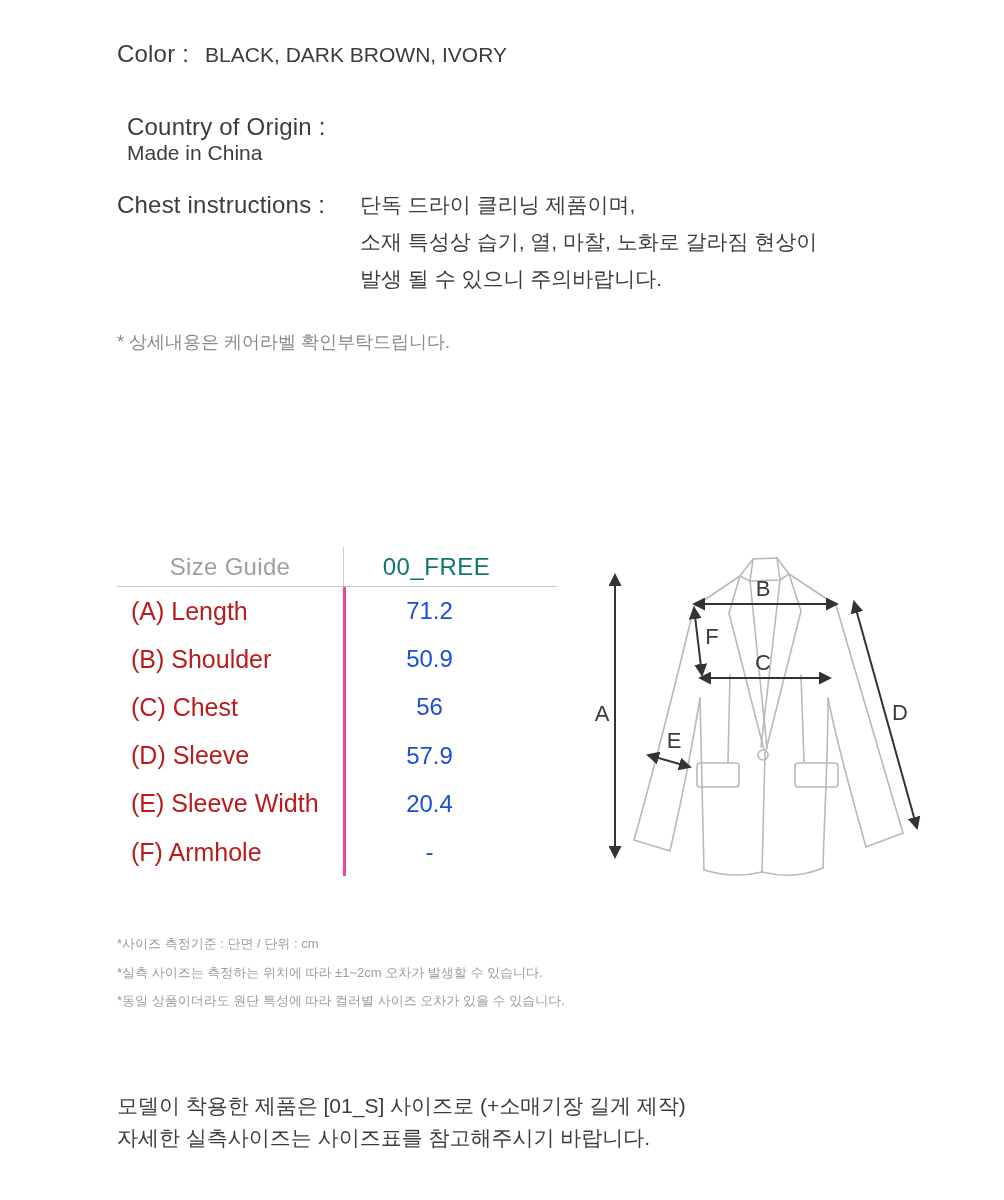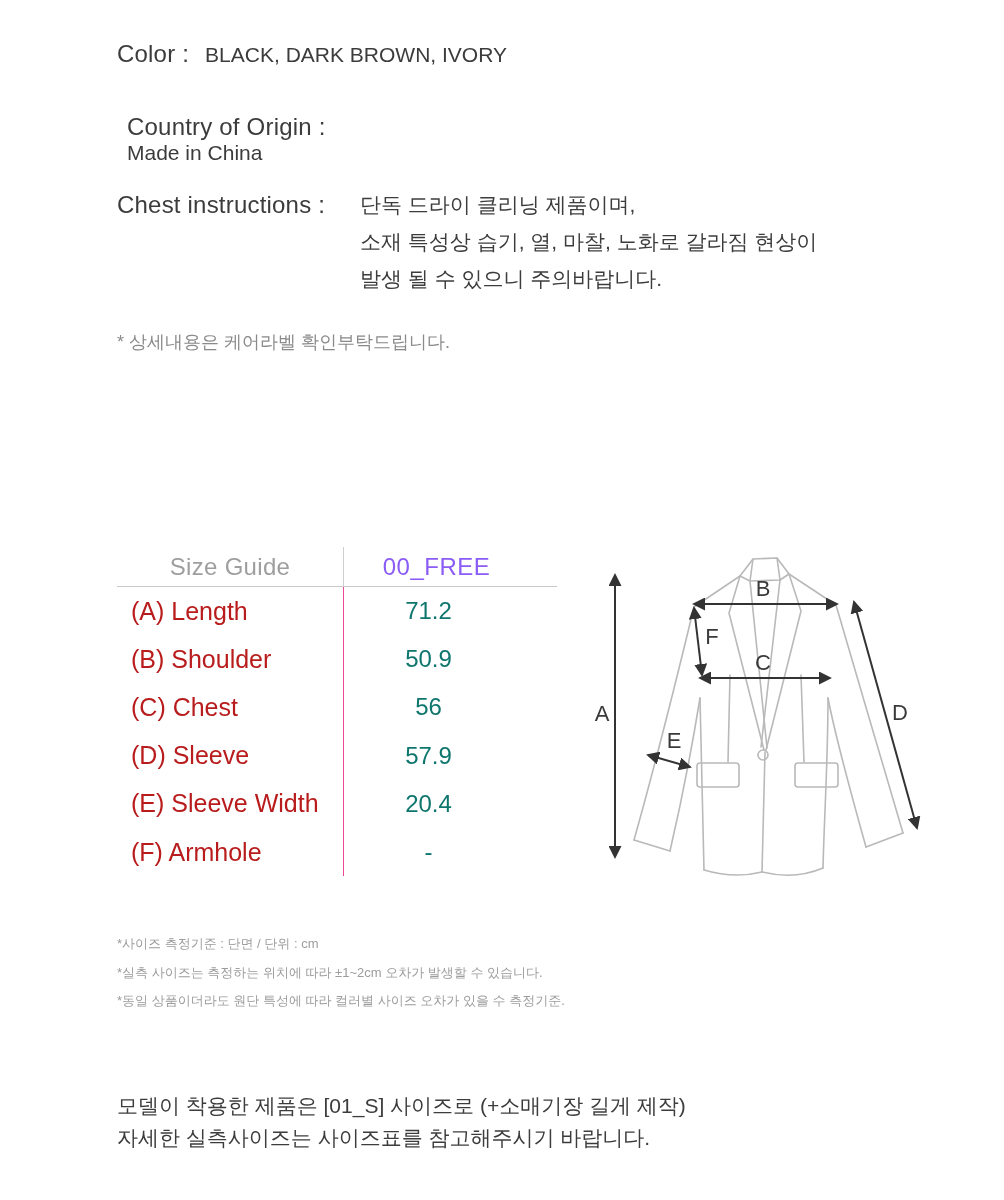--- a/index.html
+++ b/index.html
@@ -18,24 +18,24 @@
   .care-lines div { font-size:21px; line-height:37px; color:#3c3c3c; white-space:nowrap; }
   .care-note { position:absolute; left:117px; top:330px; font-size:18px; color:#8a8a8a; }
 
   
   .size-table { position:absolute; left:117px; top:535px; width:440px; }
   .st-header {
     display:grid; grid-template-columns:226px 170px; height:39px;
     border-bottom:1px solid #c9c9c9; align-items:center;margin-top:12px;
   }
   .st-title { text-align:center; font-size:24px; color:#9e9e9e; letter-spacing:0.3px; }
-  .st-sizecol { text-align:center; font-size:24px; color:#8b5cf6; border-left:1px solid #cfcfcf; height:100%; display:flex; align-items:center; justify-content:center; letter-spacing:0.5px;padding-left:16px; }
+  .st-sizecol { text-align:center; font-size:24px; color:#0f766e; border-left:1px solid #cfcfcf; height:100%; display:flex; align-items:center; justify-content:center; letter-spacing:0.5px;padding-left:16px; }
   .st-row { display:grid; grid-template-columns:226px 170px; height:48.2px; align-items:center; }
   .st-label { padding-left:14px; font-size:25px; color:#b91c1c; }
-  .st-value { text-align:center; font-size:24px; color:#0f766e; border-left:1px solid #ec4899; height:100%; display:flex; align-items:center; justify-content:center; }
+  .st-value { text-align:center; font-size:24px; color:#1d4ed8; border-left:3px solid #ec4899; height:100%; display:flex; align-items:center; justify-content:center; }
 
   
   .diagram { position:absolute; left:590px; top:550px; width:414px; height:330px; }
   .diagram svg { display:block; }
   .dim-label { font-size:22px; fill:#3a3a3a; font-family:"Liberation Sans","DejaVu Sans",sans-serif; }
 
   
   .size-notes { position:absolute; left:117px; top:930px; }
   .size-notes div { font-size:13px; line-height:28.5px; color:#9c9c9c; white-space:nowrap; }
   .model-info { position:absolute; left:117px; top:1090px; }
@@ -155,21 +155,21 @@
       <text class="dim-label" x="173" y="120" text-anchor="middle">C</text>
       <text class="dim-label" x="310" y="170" text-anchor="middle">D</text>
       <text class="dim-label" x="84" y="198" text-anchor="middle">E</text>
       <text class="dim-label" x="122" y="94" text-anchor="middle">F</text>
     </svg>
   </div>
 
   <div class="size-notes">
     <div>*사이즈 측정기준 : 단면 / 단위 : cm</div>
     <div>*실측 사이즈는 측정하는 위치에 따라 ±1~2cm 오차가 발생할 수 있습니다.</div>
-    <div>*동일 상품이더라도 원단 특성에 따라 컬러별 사이즈 오차가 있을 수 측정기준.</div>
+    <div>*동일 상품이더라도 원단 특성에 따라 컬러별 사이즈 오차가 있을 수 있습니다.</div>
   </div>
 
   <div class="model-info">
     <div>모델이 착용한 제품은 [01_S] 사이즈로 (+소매기장 길게 제작)</div>
     <div>자세한 실측사이즈는 사이즈표를 참고해주시기 바랍니다.</div>
   </div>
 
 </div>
 
 </body></html>

